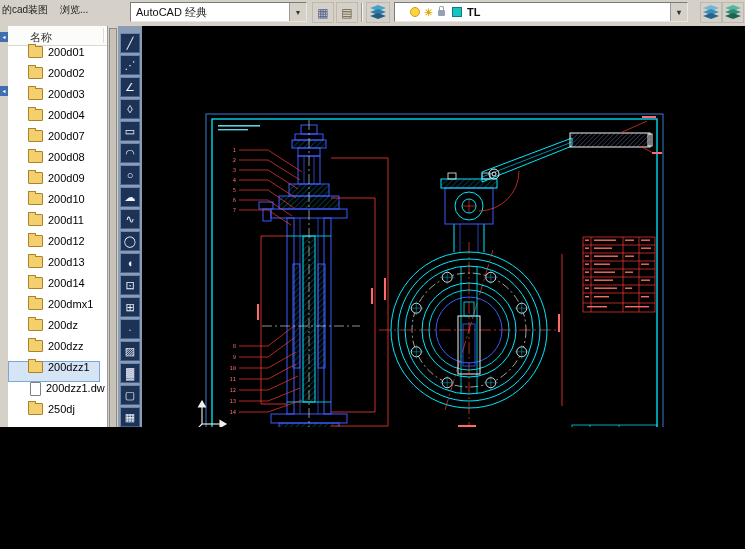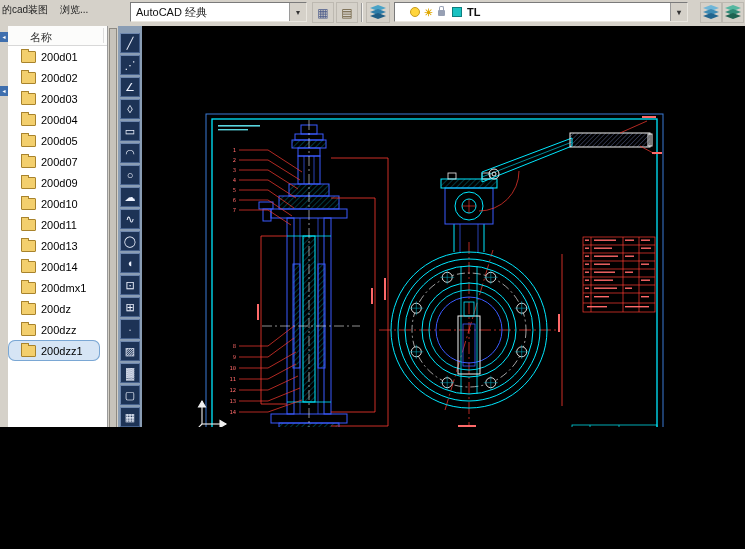--- a/index.html
+++ b/index.html
@@ -43,23 +43,23 @@
   .strip-btn::before{content:"◂";}
   .sb1{top:6px;} .sb2{top:60px;}
 
   
   .file-panel{position:absolute;left:8px;top:26px;width:99px;height:523px;
               background:#fff;overflow:hidden;}
   .fp-header{height:19px;display:flex;align-items:flex-end;padding-left:22px;
              font-size:11px;color:#333;background:#fcfcfb;
              border-bottom:1px solid #d8d8d8;position:relative;}
   .fp-header::after{content:"";position:absolute;right:3px;top:2px;bottom:2px;width:1px;background:#ddd;}
-  .file-item{height:21px;width:92px;display:flex;align-items:center;
-             padding-left:13px;font-size:11px;color:#000;box-sizing:border-box;}
-  .file-item.selected{background:#d6e5f5;box-shadow:inset 0 0 0 1px #7aa7d4;border-radius:7px;}
+  .file-item{height:21px;width:92px;display:flex;align-items:flex-start;
+             padding-left:20px;font-size:11px;color:#000;box-sizing:border-box;}
+  .file-item.selected{background:#d6e5f5;box-shadow:inset 0 0 0 1px #7aa7d4;}
   .ficon{width:13px;height:10px;background:#f3cf6d;border:1px solid #a8832c;
          border-radius:1px;position:relative;margin-right:5px;flex:none;}
   .ficon::before{content:"";position:absolute;top:-3px;left:-1px;width:6px;height:2px;
                  background:#f3cf6d;border:1px solid #a8832c;border-bottom:none;
                  border-radius:1px 1px 0 0;}
   .file-item.file .ficon{width:9px;height:12px;background:#fff;border:1px solid #808080;margin-left:2px;}
   .file-item.file .ficon::before{display:none;}
   .fname{white-space:nowrap;}
 
   
@@ -157,40 +157,44 @@
         <div class="file-item folder">
     <span class="ficon"></span>
     <span class="fname">200d03</span>
   </div>
         <div class="file-item folder">
     <span class="ficon"></span>
     <span class="fname">200d04</span>
   </div>
         <div class="file-item folder">
     <span class="ficon"></span>
-    <span class="fname">200d05</span>
-  </div>
-        <div class="file-item folder">
-    <span class="ficon"></span>
     <span class="fname">200d07</span>
   </div>
         <div class="file-item folder">
     <span class="ficon"></span>
+    <span class="fname">200d08</span>
+  </div>
+        <div class="file-item folder">
+    <span class="ficon"></span>
     <span class="fname">200d09</span>
   </div>
         <div class="file-item folder">
     <span class="ficon"></span>
     <span class="fname">200d10</span>
   </div>
         <div class="file-item folder">
     <span class="ficon"></span>
     <span class="fname">200d11</span>
   </div>
         <div class="file-item folder">
     <span class="ficon"></span>
+    <span class="fname">200d12</span>
+  </div>
+        <div class="file-item folder">
+    <span class="ficon"></span>
     <span class="fname">200d13</span>
   </div>
         <div class="file-item folder">
     <span class="ficon"></span>
     <span class="fname">200d14</span>
   </div>
         <div class="file-item folder">
     <span class="ficon"></span>
     <span class="fname">200dmx1</span>
   </div>
@@ -198,20 +202,28 @@
     <span class="ficon"></span>
     <span class="fname">200dz</span>
   </div>
         <div class="file-item folder">
     <span class="ficon"></span>
     <span class="fname">200dzz</span>
   </div>
         <div class="file-item folder selected">
     <span class="ficon"></span>
     <span class="fname">200dzz1</span>
+  </div>
+        <div class="file-item file">
+    <span class="ficon"></span>
+    <span class="fname">200dzz1.dw</span>
+  </div>
+        <div class="file-item folder">
+    <span class="ficon"></span>
+    <span class="fname">250dj</span>
   </div>
       </div>
   </div>
   <div class="fp-scroll">
     <div class="fp-thumb"></div>
   </div>
 
   <div class="draw-toolbar">
       <div class="tool-btn">
     <span class="glyph">╱</span>

